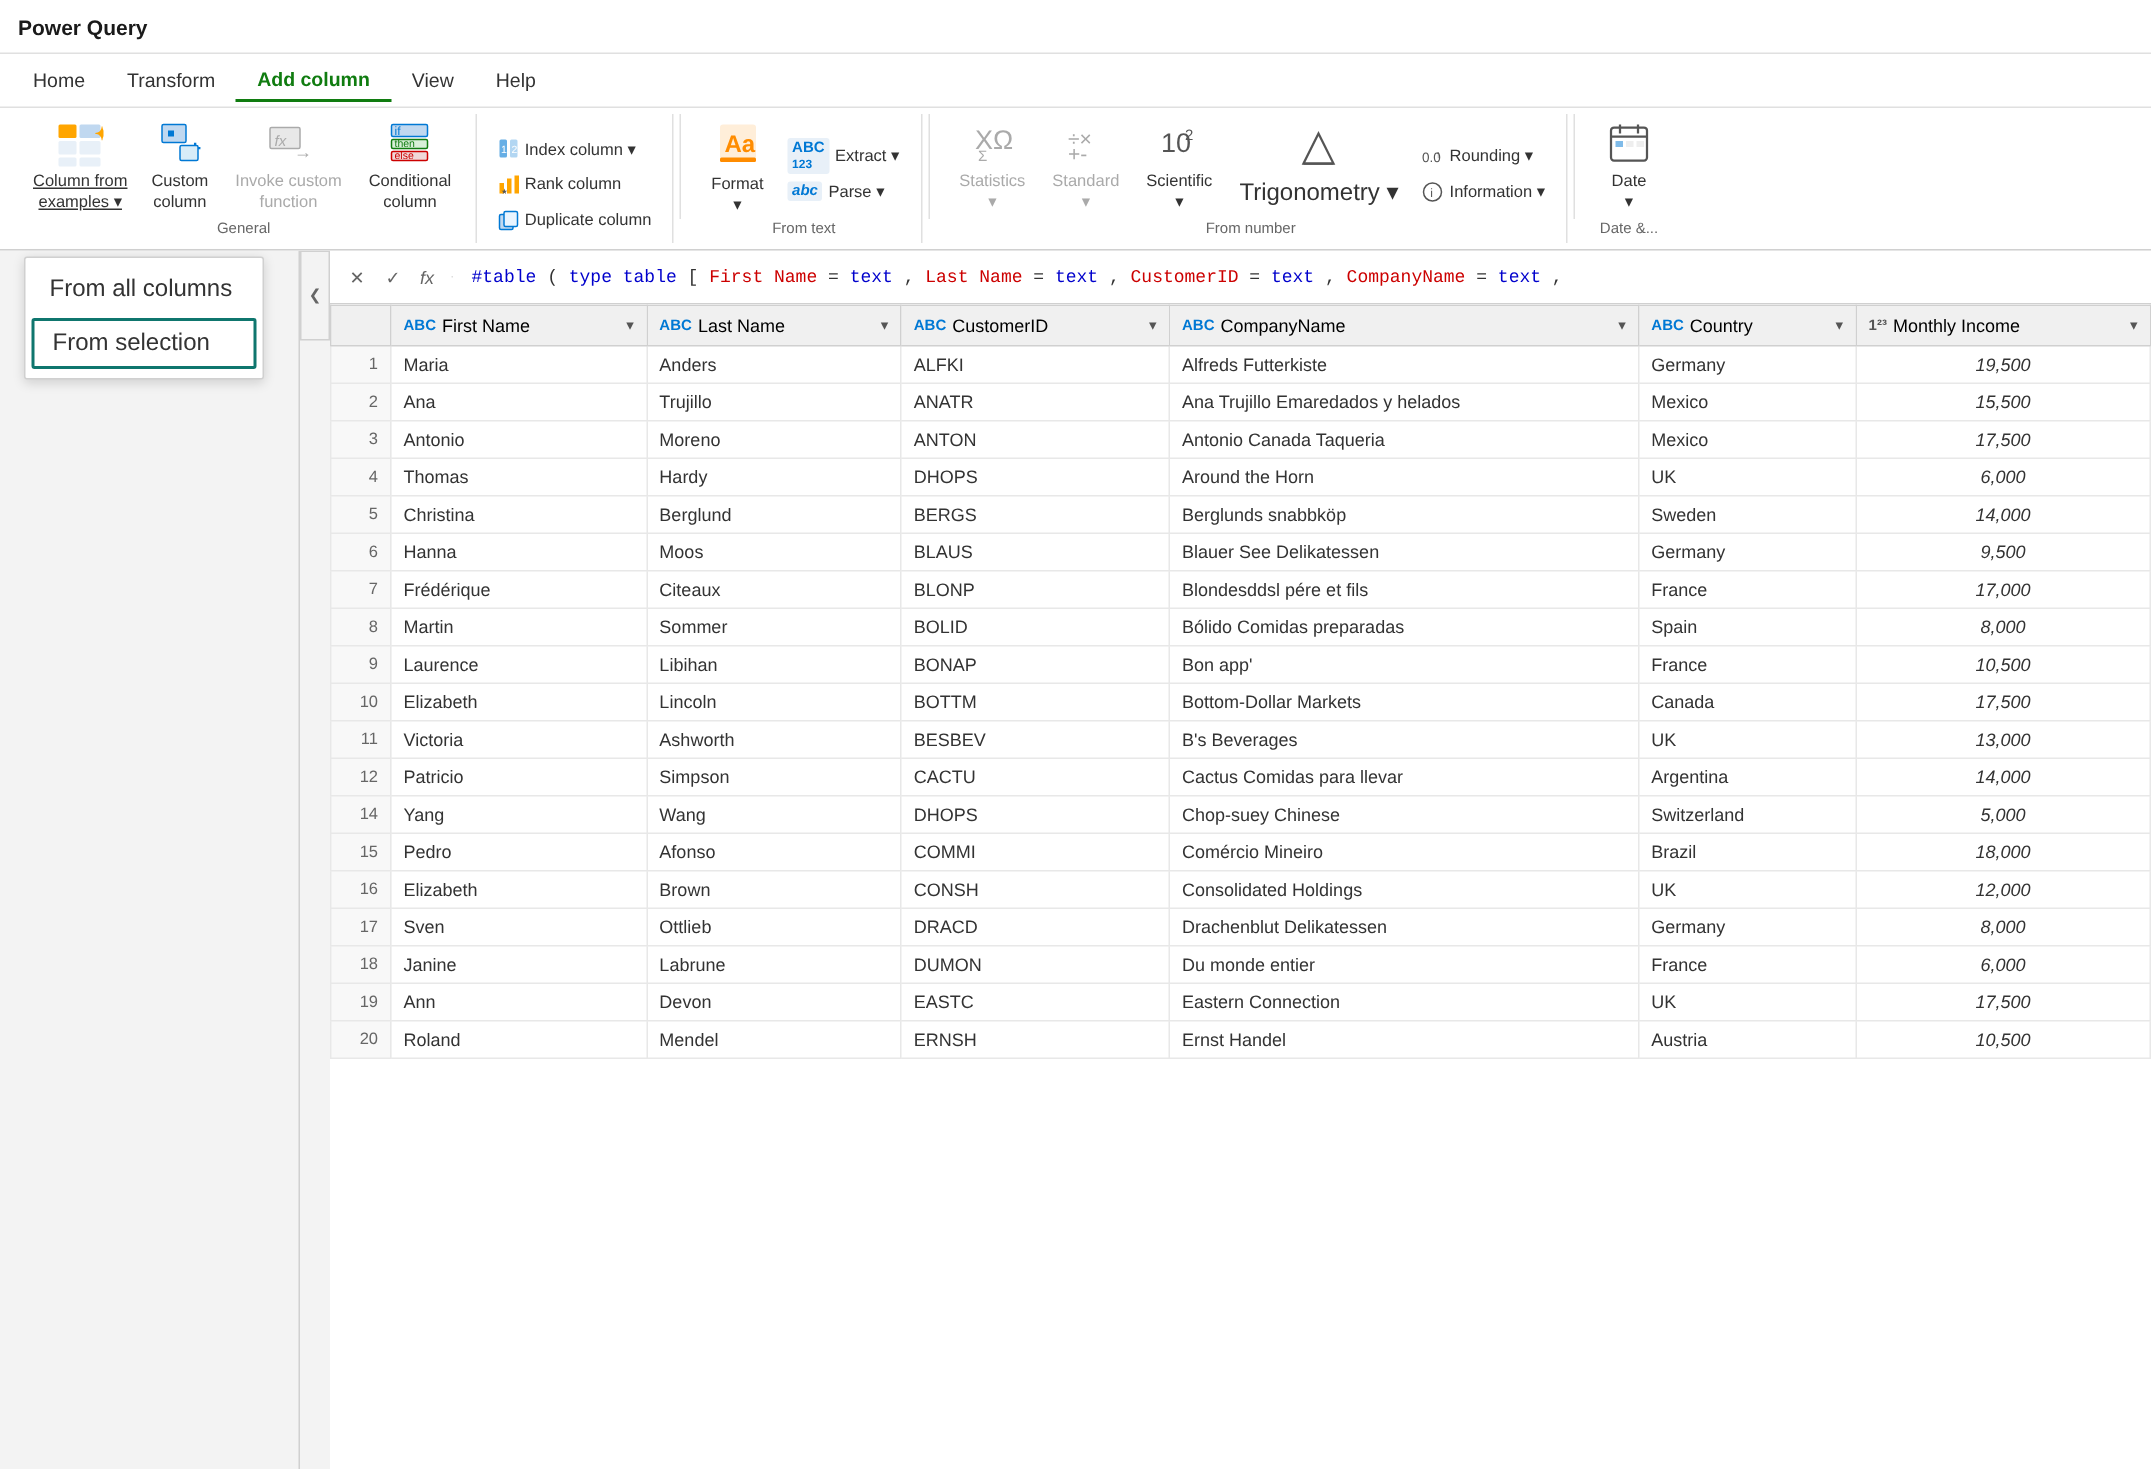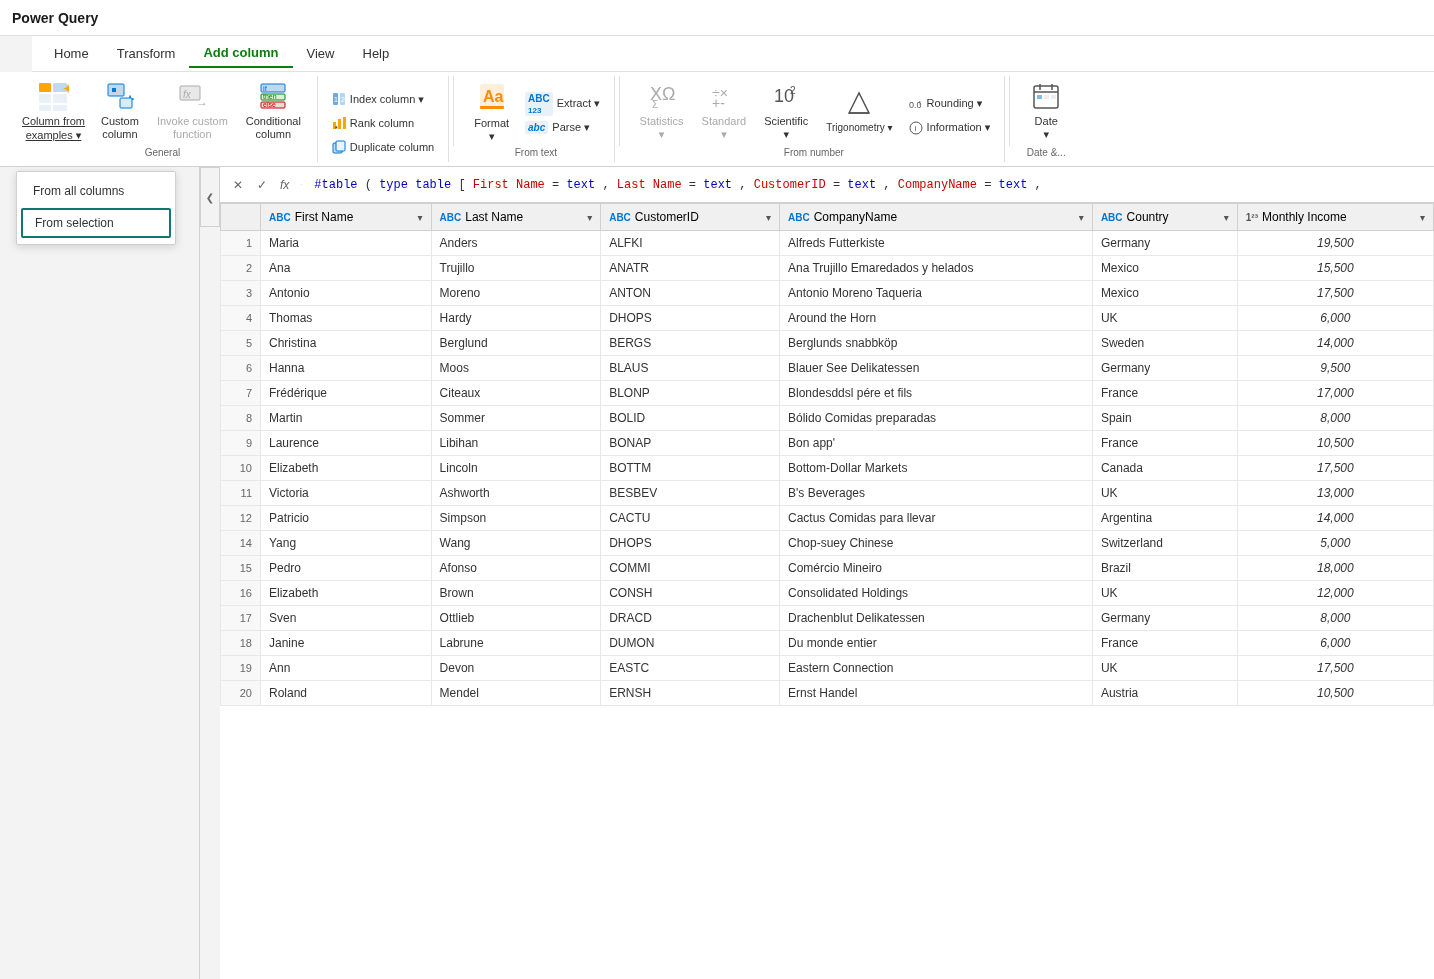--- a/index.html
+++ b/index.html
@@ -19,21 +19,20 @@
     }
 
     
     .menu-bar {
       background: #fff;
       display: flex;
       align-items: center;
       padding: 0 8px;
       height: 36px;
       border-bottom: 1px solid #e0e0e0;
-      margin-left: 32px;
     }
     .menu-item {
       padding: 6px 14px;
       font-size: 13px;
       color: #333;
       cursor: pointer;
       border-radius: 3px;
     }
     .menu-item.active {
       color: #107c10;
@@ -134,21 +133,21 @@
       background: #fff;
       border: 1px solid #d0d0d0;
       border-radius: 2px;
       box-shadow: 0 2px 8px rgba(0,0,0,0.15);
       z-index: 1000;
       min-width: 160px;
       padding: 4px 0;
     }
     .dropdown-item {
       padding: 8px 16px;
-      font-size: 12px;
+      font-size: 16px;
       cursor: pointer;
       color: #333;
     }
     .dropdown-item.highlighted {
       border: 2px solid #0f766e;
       margin: 2px 4px;
       padding: 6px 12px;
       border-radius: 2px;
     }
 
@@ -462,21 +461,21 @@
         <div style="font-size:11px;text-align:center;">Scientific<br>▾</div>
       </div>
 
       <div class="ribbon-btn">
         <div style="margin-bottom:2px;">
           <svg width="28" height="28" viewBox="0 0 28 28">
             <path d="M4 24 L14 4 L24 24 Z" fill="none" stroke="#555" stroke-width="1.5"></path>
             <line x1="4" y1="24" x2="24" y2="24" stroke="#555" stroke-width="1.5"></line>
           </svg>
         </div>
-        <div style="font-size:10px;text-align:right;">Trigonometry ▾</div>
+        <div style="font-size:16px;text-align:right;">Trigonometry ▾</div>
       </div>
 
       <div class="ribbon-small-group" style="padding-top:8px;">
         <div class="ribbon-btn-small">
           <svg width="14" height="14" viewBox="0 0 14 14">
             <text x="0" y="11" font-size="9" fill="#555">0.0</text>
             <text x="9" y="8" font-size="7" fill="#555">↑</text>
           </svg>
           <span>Rounding ▾</span>
         </div>
@@ -637,21 +636,21 @@
       <td>ANATR</td>
       <td>Ana Trujillo Emaredados y helados</td>
       <td>Mexico</td>
       <td class="num-right">15,500</td>
     </tr>
               <tr>
       <td class="row-num">3</td>
       <td>Antonio</td>
       <td>Moreno</td>
       <td>ANTON</td>
-      <td>Antonio Moreno Taqueria</td>
+      <td>Antonio Canada Taqueria</td>
       <td>Mexico</td>
       <td class="num-right">17,500</td>
     </tr>
               <tr>
       <td class="row-num">4</td>
       <td>Thomas</td>
       <td>Hardy</td>
       <td>DHOPS</td>
       <td>Around the Horn</td>
       <td>UK</td>

